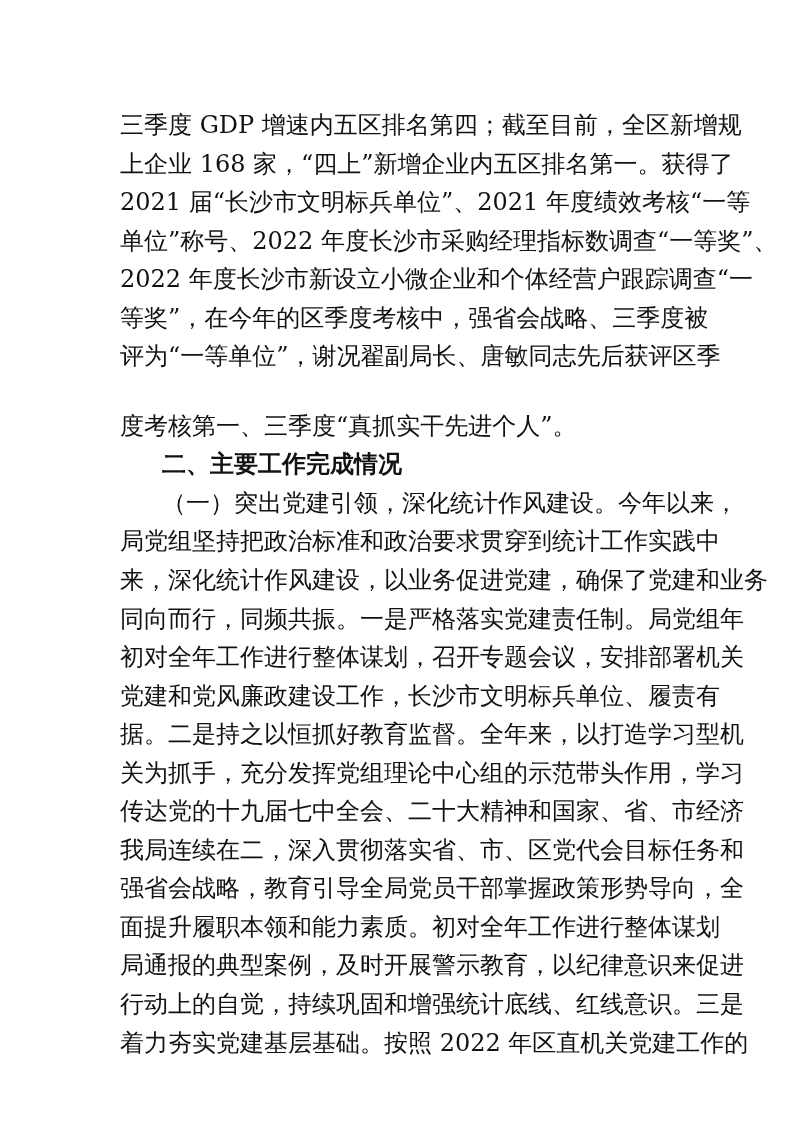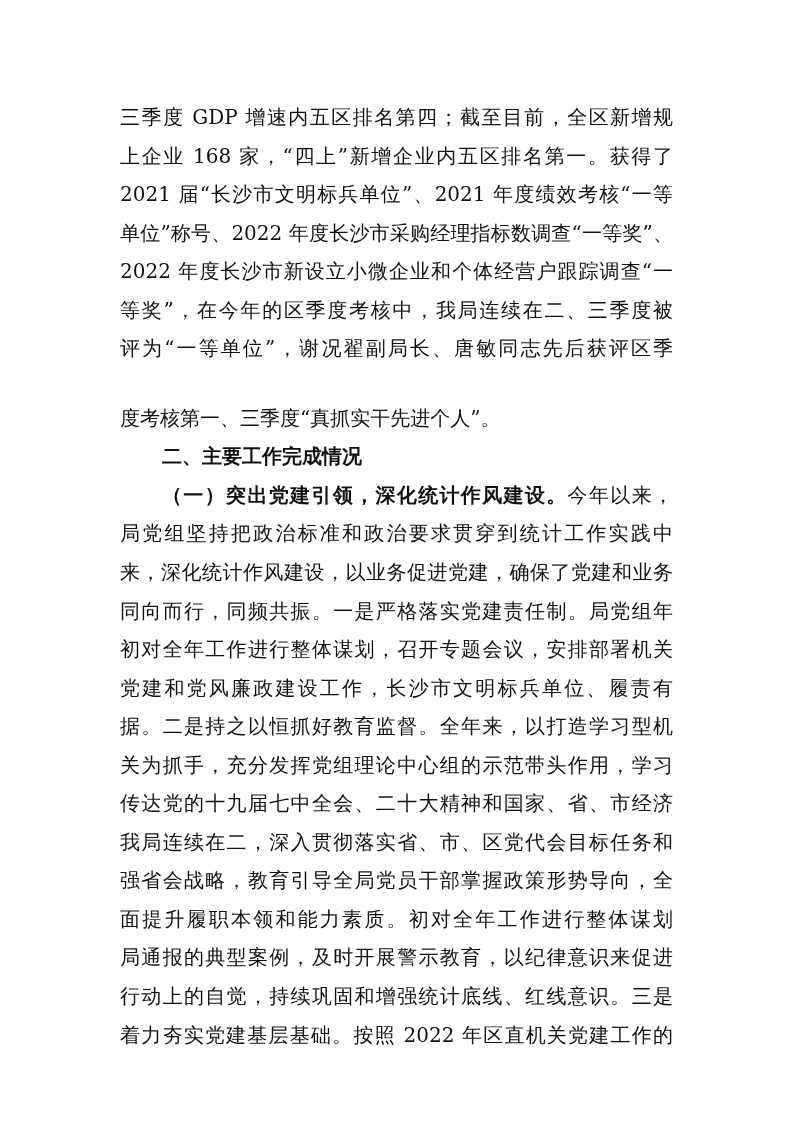--- a/index.html
+++ b/index.html
@@ -1,55 +1,55 @@
 <!DOCTYPE html>
 <html><head>
 <meta charset="utf-8">
 <style>
   html, body { margin: 0; padding: 0; background: #ffffff; }
   body { width: 793px; height: 1122px; position: relative; overflow: hidden; }
   .page {
     position: absolute;
     left: 120px;
-    top: 98px;
+    top: 106px;
     width: 553px;
     font-family: "DejaVu Serif", "Liberation Serif", serif;
-    font-size: 20px;
+    font-size: 24px;
     color: #111111;
   }
   .line {
     height: 38.55px;
     line-height: 38.55px;
     white-space: nowrap;
     text-align: justify;
     text-align-last: justify;
     letter-spacing: 0px;
     overflow: visible;
   }
   .line.last { text-align-last: left; margin-top: 31px; }
   .line.indent { padding-left: 42px; }
   .heading {
     font-family: Liberation Serif, serif;
     font-weight: bold;
     text-align-last: left;
   }
-  .sub { font-weight: bold; }
+  .sub { font-weight: normal; }
 </style>
 </head>
 <body>
 
 <div class="page">
 
   <div>
     <div class="line">三季度 GDP 增速内五区排名第四；截至目前，全区新增规</div>
     <div class="line">上企业 168 家，“四上”新增企业内五区排名第一。获得了</div>
     <div class="line">2021 届“长沙市文明标兵单位”、2021 年度绩效考核“一等</div>
     <div class="line">单位”称号、2022 年度长沙市采购经理指标数调查“一等奖”、</div>
     <div class="line">2022 年度长沙市新设立小微企业和个体经营户跟踪调查“一</div>
-    <div class="line">等奖”，在今年的区季度考核中，我局连续在二、三季度被</div>
+    <div class="line">等奖”，在今年的区季度考核中，强省会战略、三季度被</div>
     <div class="line">评为“一等单位”，谢况翟副局长、唐敏同志先后获评区季</div>
     <div class="line last">度考核第一、三季度“真抓实干先进个人”。</div>
   </div>
 
   <div class="line indent heading">二、主要工作完成情况</div>
 
   <div>
     <div class="line indent">
       <span class="sub">（一）突出党建引领，深化统计作风建设。</span><span>今年以来，</span>
     </div>

